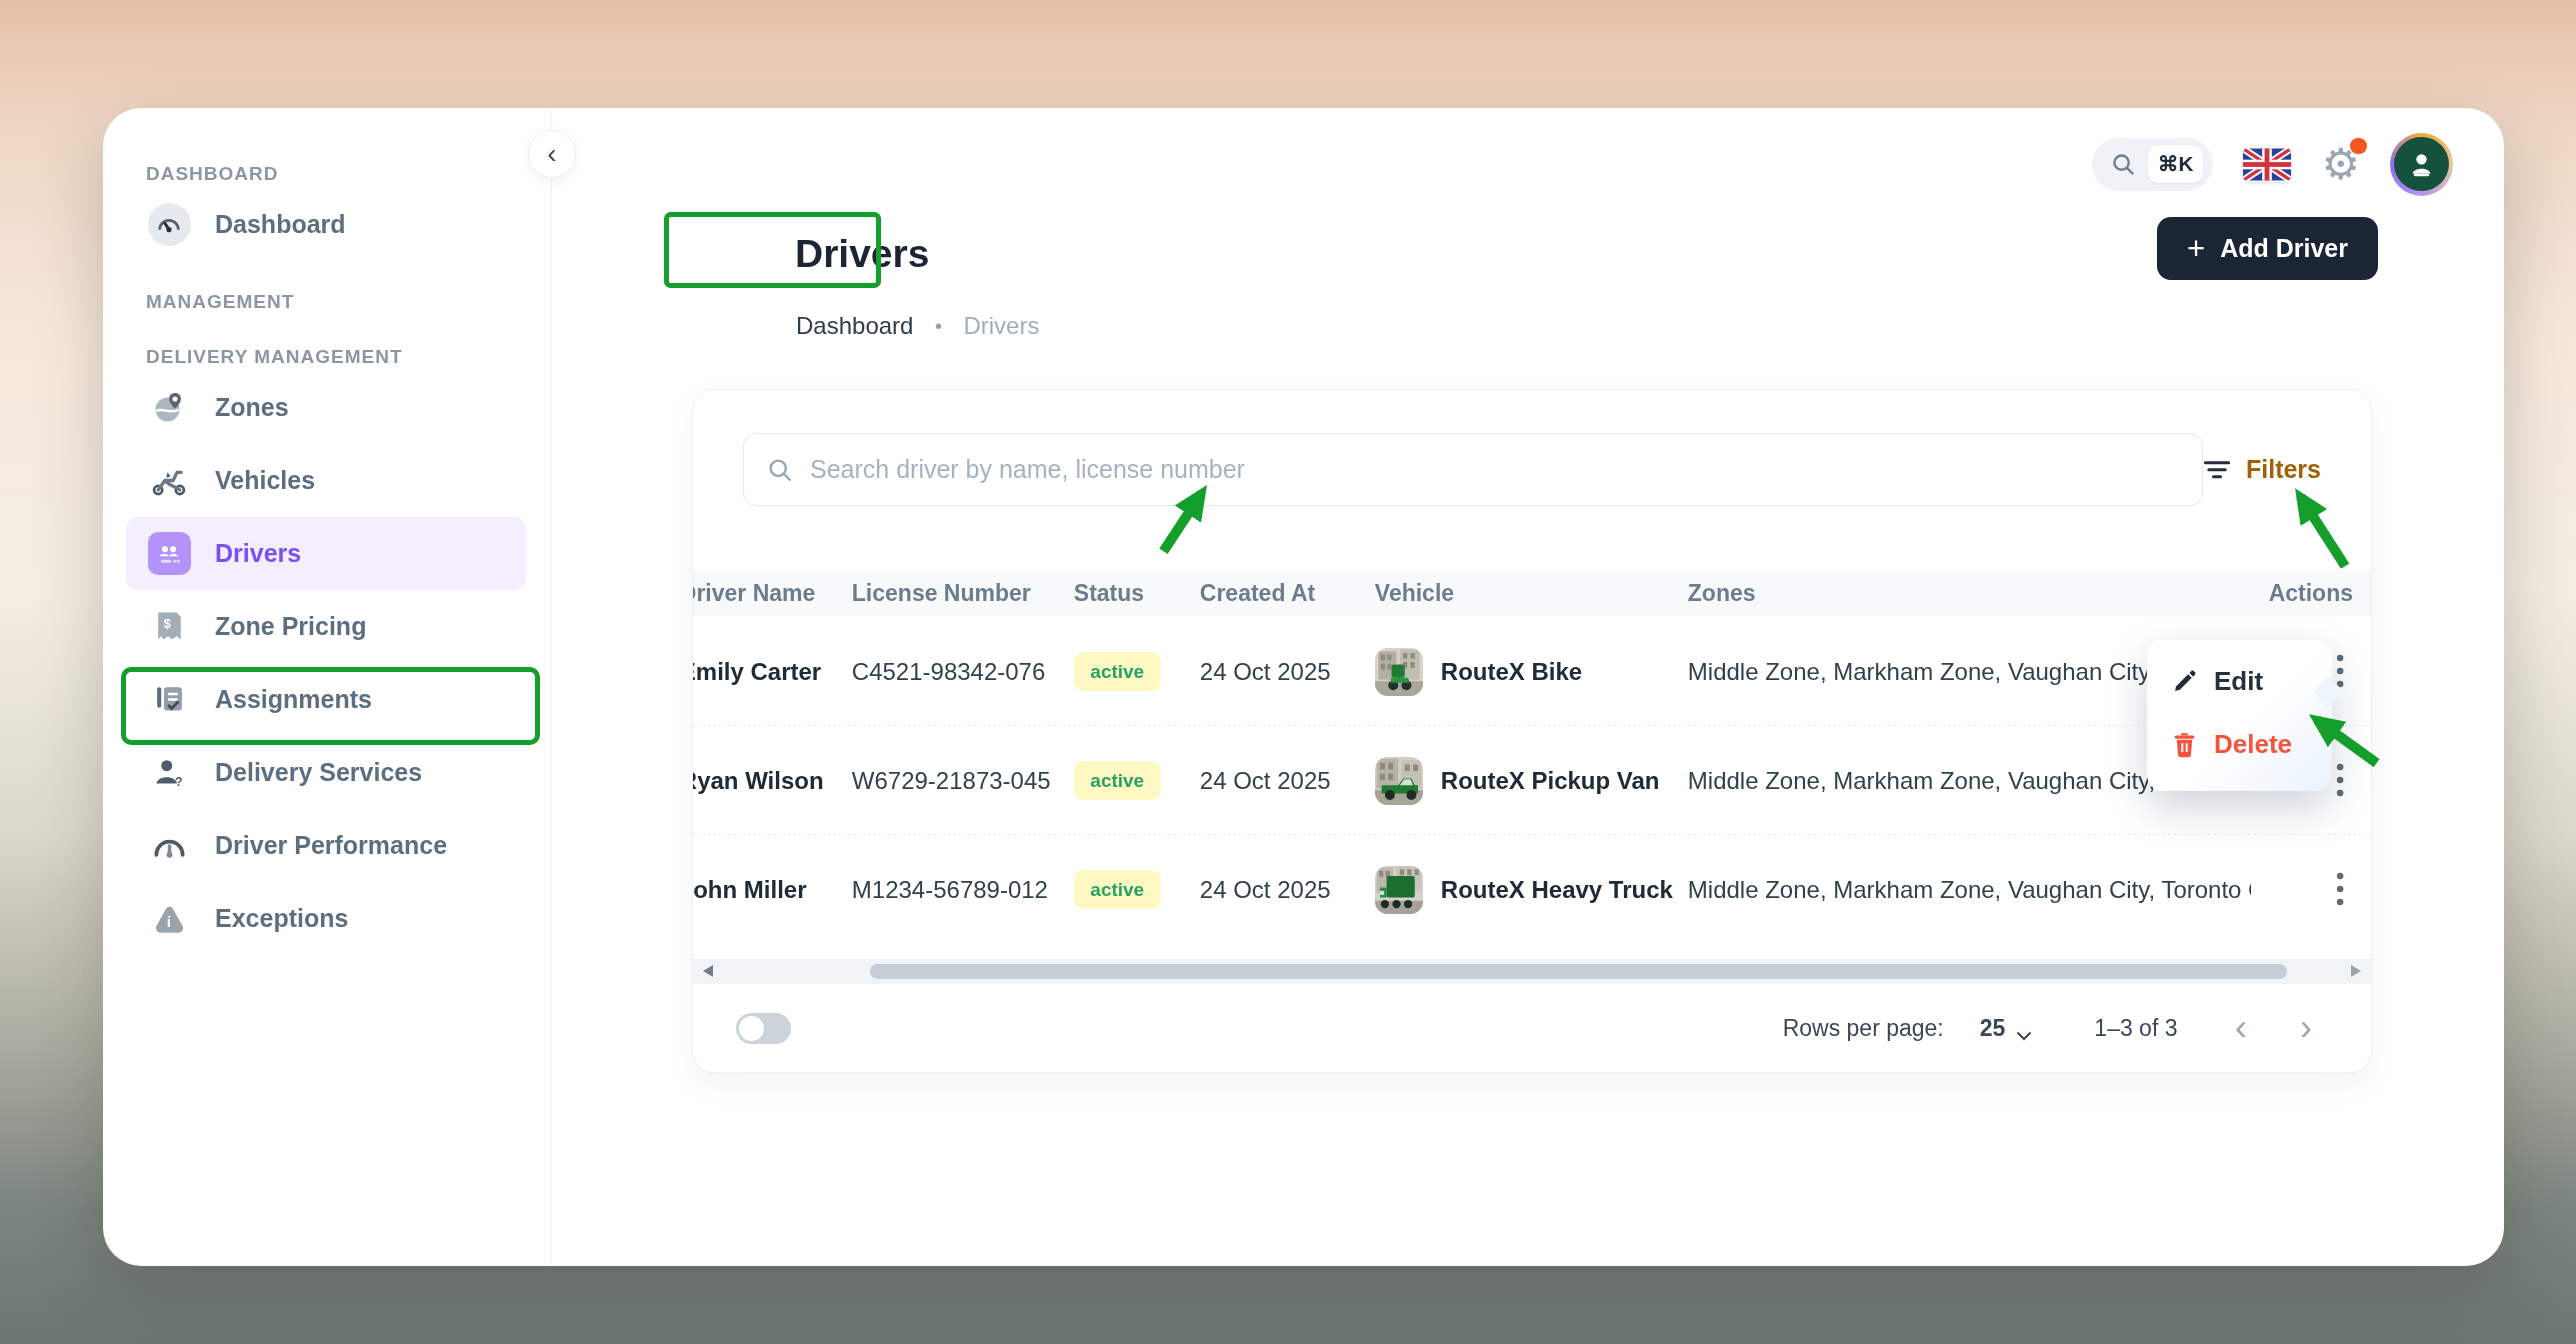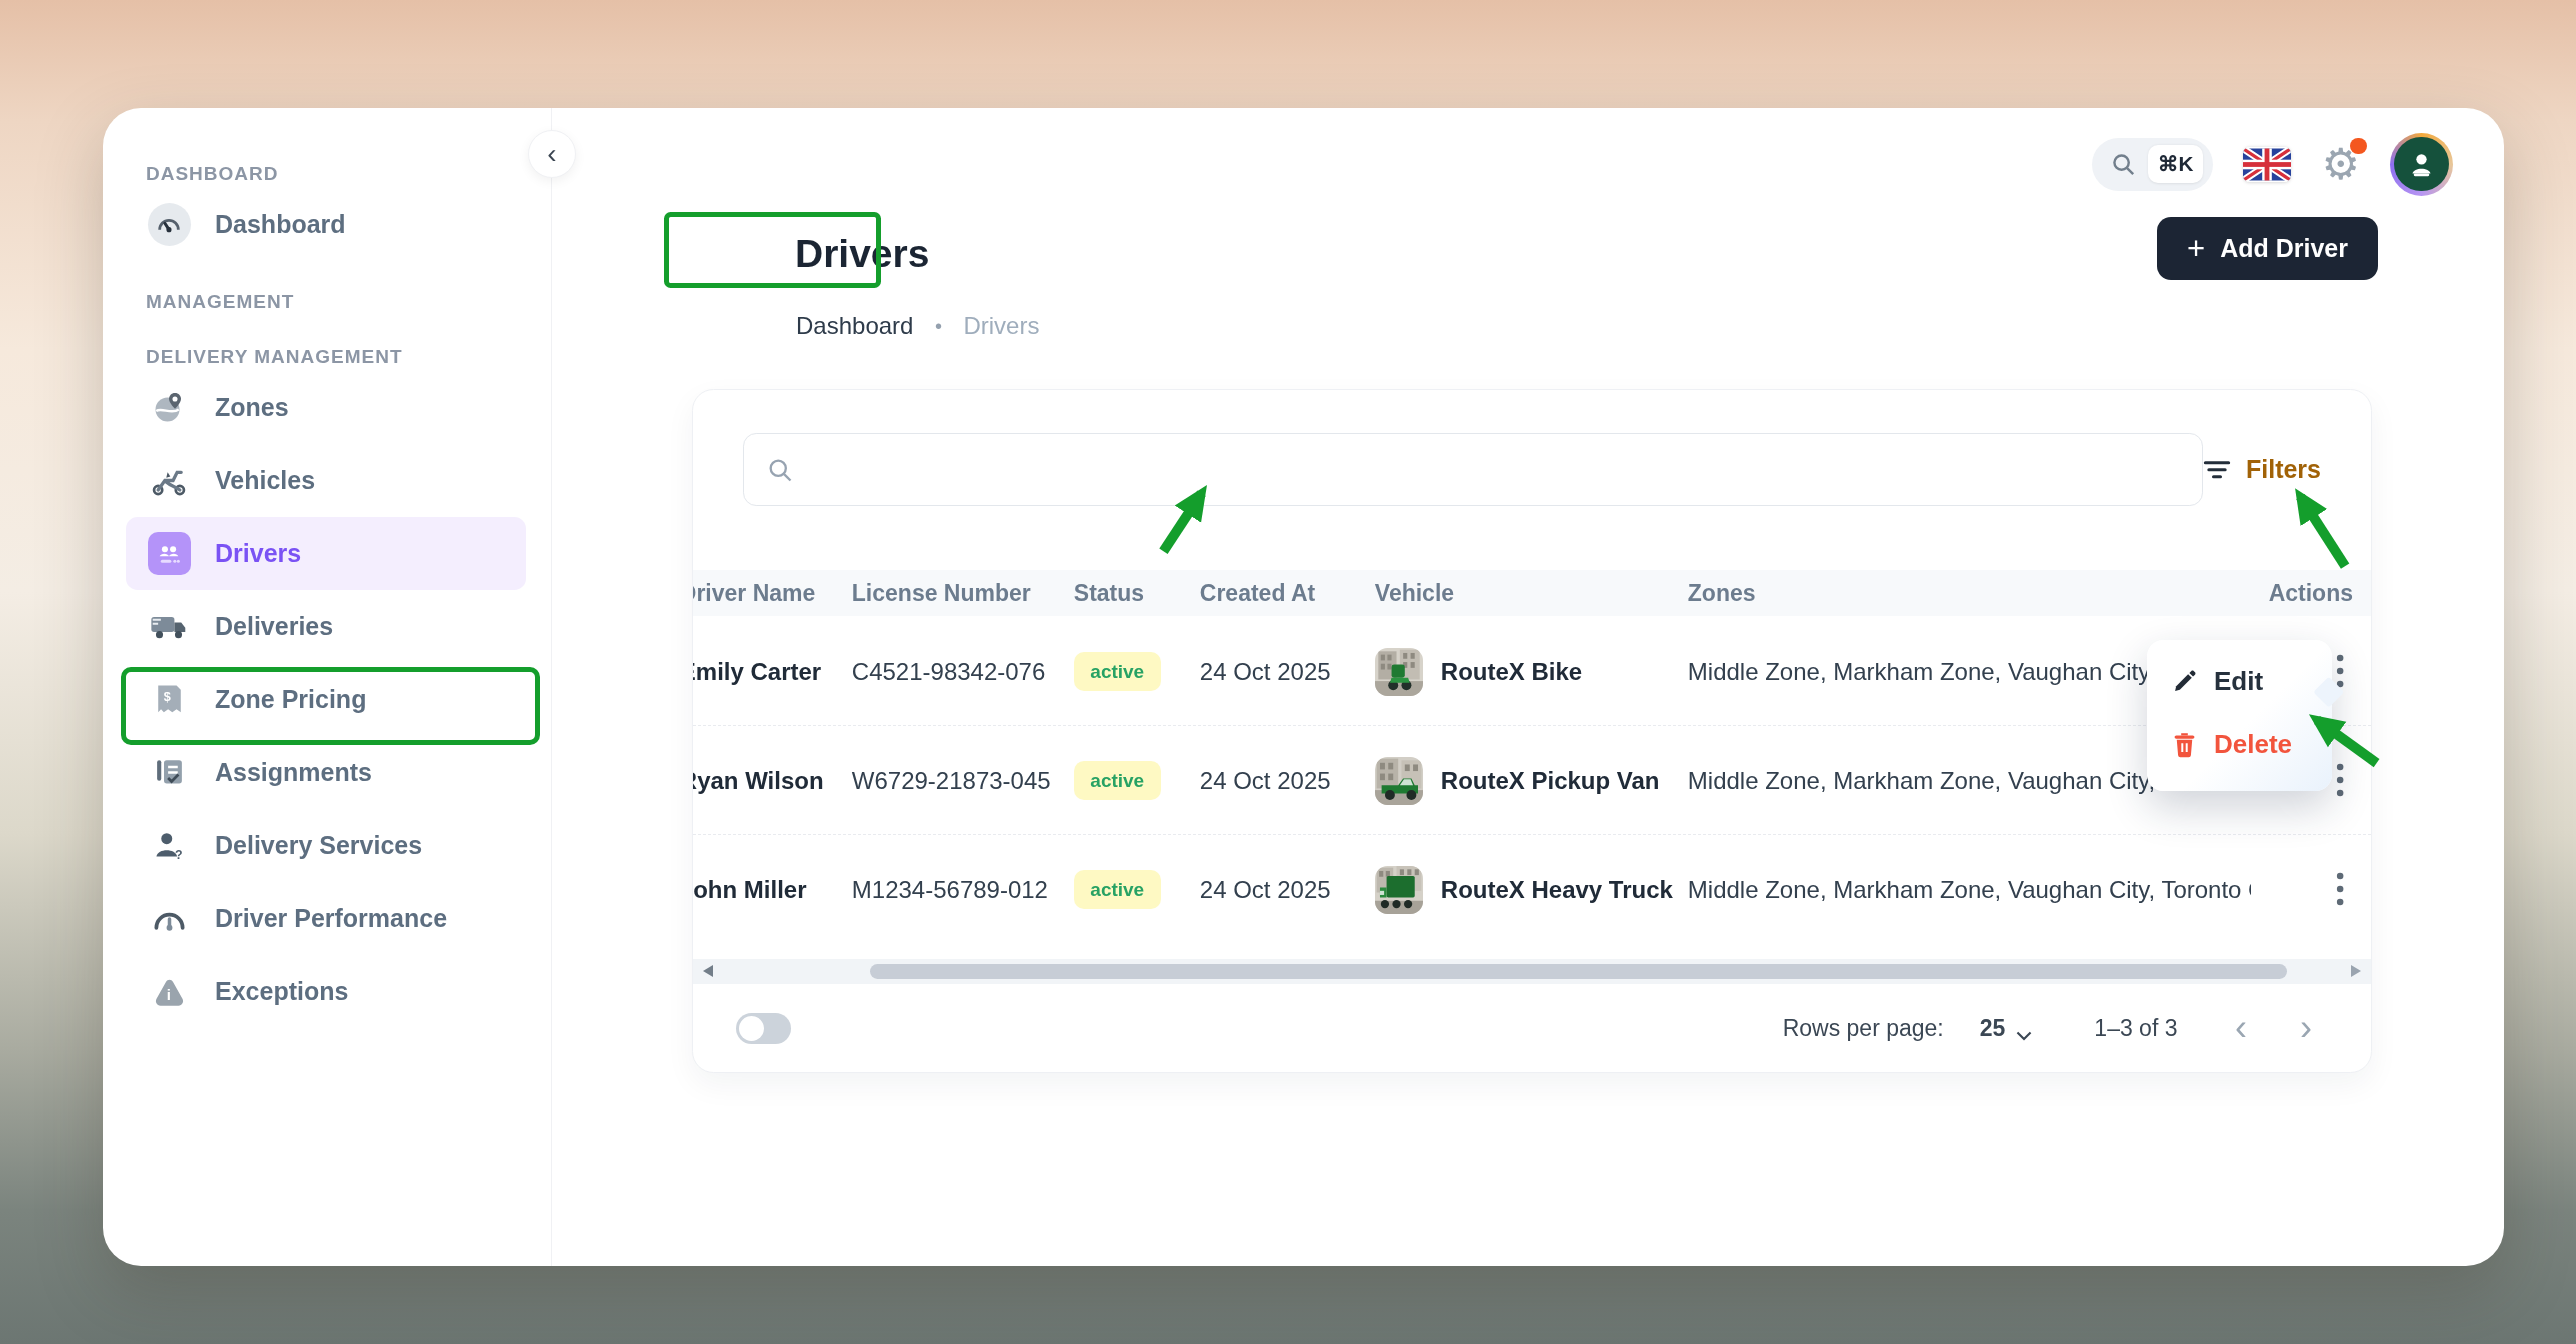--- a/index.html
+++ b/index.html
@@ -160,32 +160,20 @@
               <path d="M4 14 C5 11 11 11 12 14 z M12 14 C13 11 19 11 20 14 z"></path>
               <rect x="5" y="17" width="9" height="2.6" rx="1.3" fill="#e7dbff"></rect>
               <circle cx="17" cy="18.3" r="1.3" fill="#e7dbff"></circle>
               <circle cx="20" cy="18.3" r="1.3" fill="#e7dbff"></circle>
             </svg>
       </span>
         </span>
       <span class="nav-txt">Drivers</span>
     </div>
 
-    <div class="nav-item">
-      <span class="nav-ico">
-        <svg width="38" height="31" viewBox="0 0 28 22">
-            <rect x="1" y="4" width="17" height="11" rx="2" fill="#7d8b99"></rect>
-            <path d="M18 8 h5 l3 4 v3 h-8 z" fill="#55636f"></path>
-            <circle cx="7" cy="17" r="2.6" fill="#42505c"></circle>
-            <circle cx="21" cy="17" r="2.6" fill="#42505c"></circle>
-            <path d="M2 6 h6 M2 9 h4" stroke="#e9edf1" stroke-width="1.6"></path>
-          </svg>
-      </span>
-      <span class="nav-txt">Deliveries</span>
-    </div>
 
     <div class="nav-item">
       <span class="nav-ico">
         <svg width="31" height="35" viewBox="0 0 22 24">
             <path d="M3 2 h13 l3 3 v16 l-3-2 -3 2 -3-2 -3 2 -2-2 -2 2 z" fill="#a4aeb8"></path>
             <text x="7" y="13" font-size="9" font-weight="bold" fill="#fff" font-family="sans-serif">$</text>
           </svg>
       </span>
       <span class="nav-txt">Zone Pricing</span>
     </div>
@@ -286,20 +274,21 @@
   </button>
 
   <div class="table-card">
 
     <div class="search-row">
       <div class="search-box">
         <svg width="28" height="28" viewBox="0 0 24 24" fill="none" stroke="#97a3b1" stroke-width="2">
             <circle cx="10.5" cy="10.5" r="6.5"></circle>
             <path d="M15.5 15.5 L21 21"></path>
           </svg>
+        <input type="text" value="" placeholder="Search driver by name, license number" style="">
       </div>
       <div class="filters-btn">
         <svg width="28" height="21.5" viewBox="0 0 24 18">
             <path d="M2 3 h20 M5 9 h14 M9 15 h6" stroke="#232e3a" stroke-width="2.6" stroke-linecap="round"></path>
           </svg>
         <span>Filters</span>
       </div>
     </div>
 
     <div class="thead">

